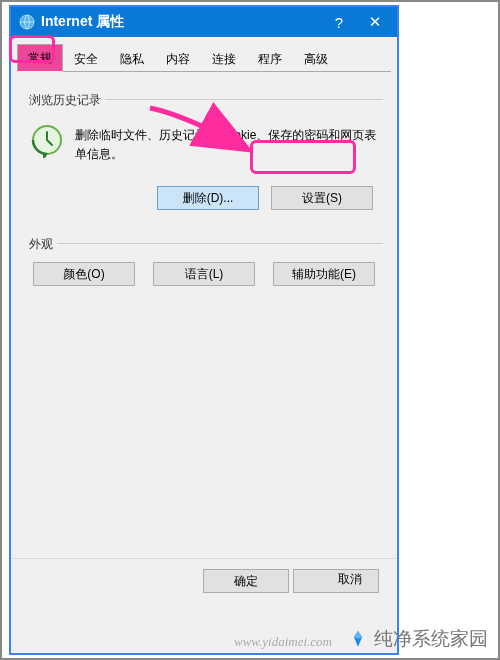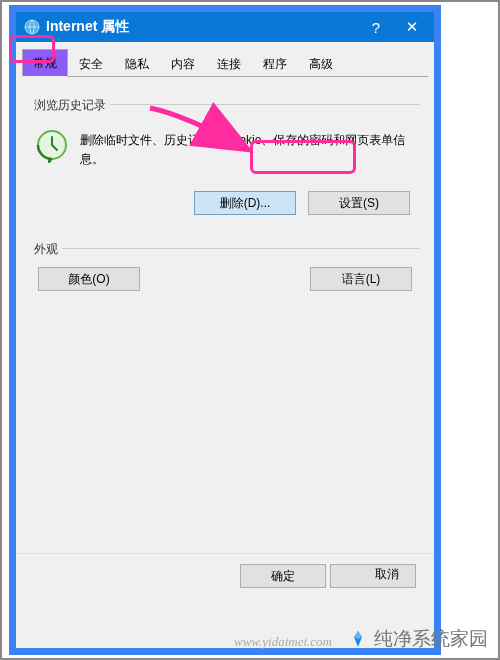--- a/index.html
+++ b/index.html
@@ -1,26 +1,26 @@
 <!DOCTYPE html>
 <html><head>
   <meta charset="utf-8">
   <style>
     * { box-sizing: border-box; margin: 0; padding: 0; }
     body { width: 500px; height: 660px; font-family: "Microsoft YaHei", Tahoma, sans-serif; font-size: 12px; background: #fff; overflow: hidden; position: relative; }
     .outer-border { border: 2px solid #888; position: absolute; inset: 0; }
-    .win { position: absolute; top: 5px; left: 9px; width: 432px; height: 650px; border: 7px solid #3b82f6; background: #f0f0f0; }
+    .win { position: absolute; top: 5px; left: 9px; width: 390px; height: 650px; border: 2px solid #3b82f6; background: #f0f0f0; }
     .titlebar { height: 30px; background: #0a78d6; color: #fff; display: flex; align-items: center; padding: 0 4px 0 8px; font-size: 14px; }
     .titlebar .globe { width: 16px; height: 16px; margin-right: 6px; }
     .titlebar .title { flex: 1; font-weight: bold; }
     .titlebar .btns { display: flex; align-items: center; gap: 0; }
     .titlebar .btn { width: 36px; height: 30px; display: flex; align-items: center; justify-content: center; color: #fff; font-size: 15px; }
     .tabs { display: flex; margin: 6px 6px 0 6px; border-bottom: 1px solid #aaa; align-items: flex-end; }
     .tab { padding: 5px 10px 4px; border: 1px solid transparent; border-bottom: none; background: transparent; position: relative; top: 1px; }
-    .tab.active { border-color: #aaa; background: #8b5cf6; border-bottom: 1px solid #f0f0f0; }
+    .tab.active { border-color: #aaa; background: #ec4899; border-bottom: 1px solid #f0f0f0; }
     .content { padding: 12px 14px; }
     .group-label { position: relative; top: 8px; left: 0; background: #f0f0f0; padding: 0 4px; display: inline-block; z-index: 2; color: #333; }
     .group { border-top: 1px solid #ccc; margin-top: -2px; padding: 18px 4px 10px; margin-bottom: 8px; }
     .history-row { display: flex; gap: 10px; padding: 4px 0 10px; }
     .clock-icon { width: 36px; height: 36px; flex-shrink: 0; }
     .desc { padding-top: 4px; line-height: 1.6; }
     .btn-row { display: flex; justify-content: flex-end; gap: 12px; padding-right: 6px; margin-top: 12px; }
     .btn-row2 { display: flex; justify-content: space-between; gap: 8px; padding: 0 4px; }
     button.winbtn { min-width: 86px; height: 24px; border: 1px solid #adadad; background: #e1e1e1; font-family: inherit; font-size: 12px; cursor: default; }
     button.winbtn:active, button.winbtn.highlight { background: #cce4f7; border-color: #739fc3; }
@@ -77,20 +77,21 @@
         <button class="winbtn lg highlight">删除(D)...</button>
         <button class="winbtn lg">设置(S)</button>
       </div>
     </div>
 
     <span class="group-label">外观</span>
     <div class="group">
       <div class="btn-row2">
         <button class="winbtn lg">颜色(O)</button>
         <button class="winbtn lg">语言(L)</button>
+        <button class="winbtn lg">辅助功能(E)</button>
       </div>
     </div>
   </div>
 
   <div class="footer">
     <button class="winbtn">确定</button>
     <button class="winbtn"><span class="truncated">取消</span></button>
   </div>
 </div>
 

